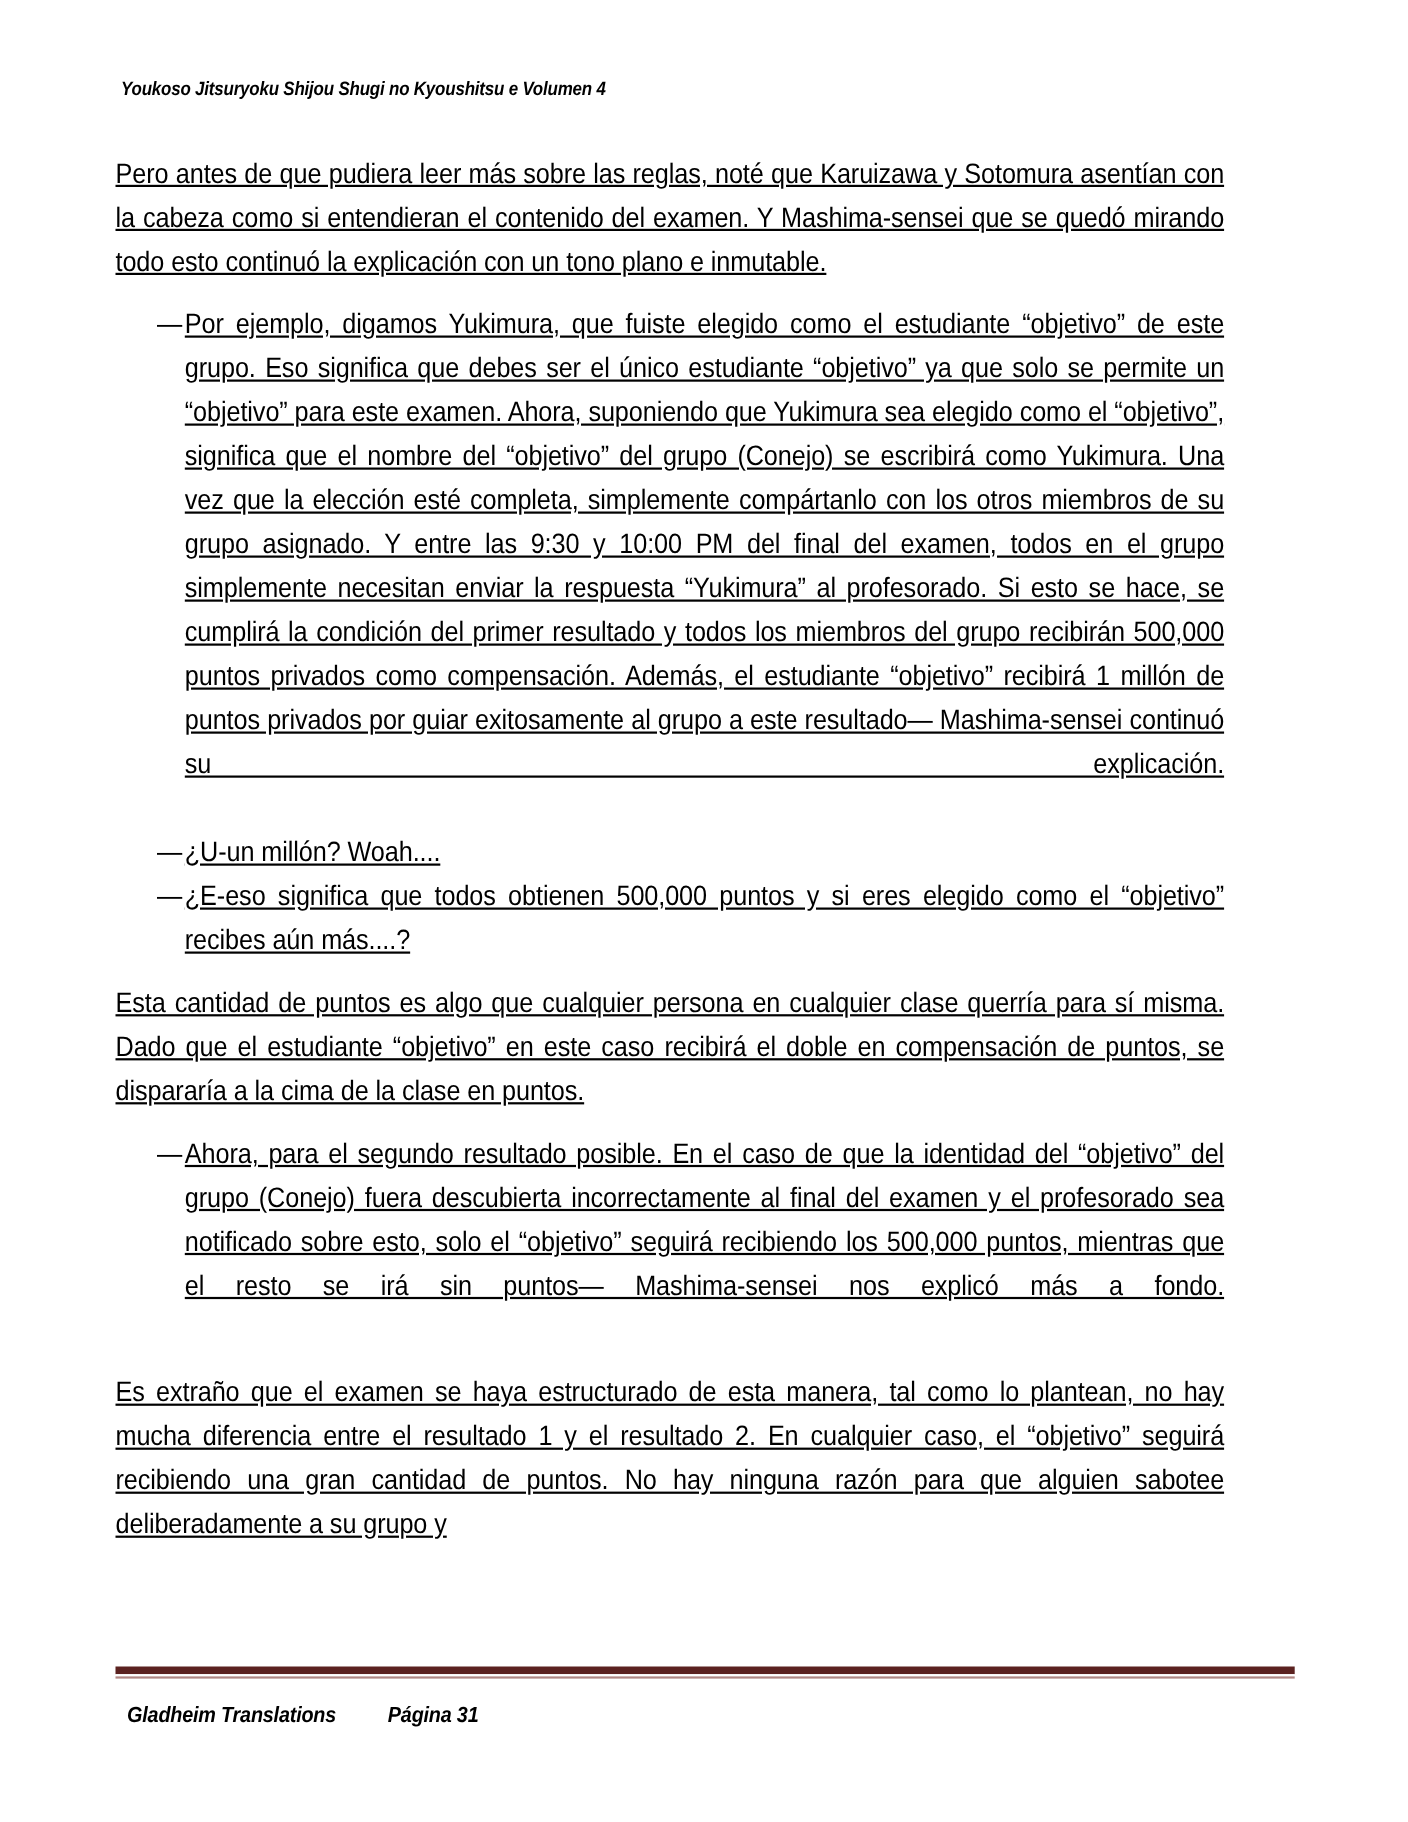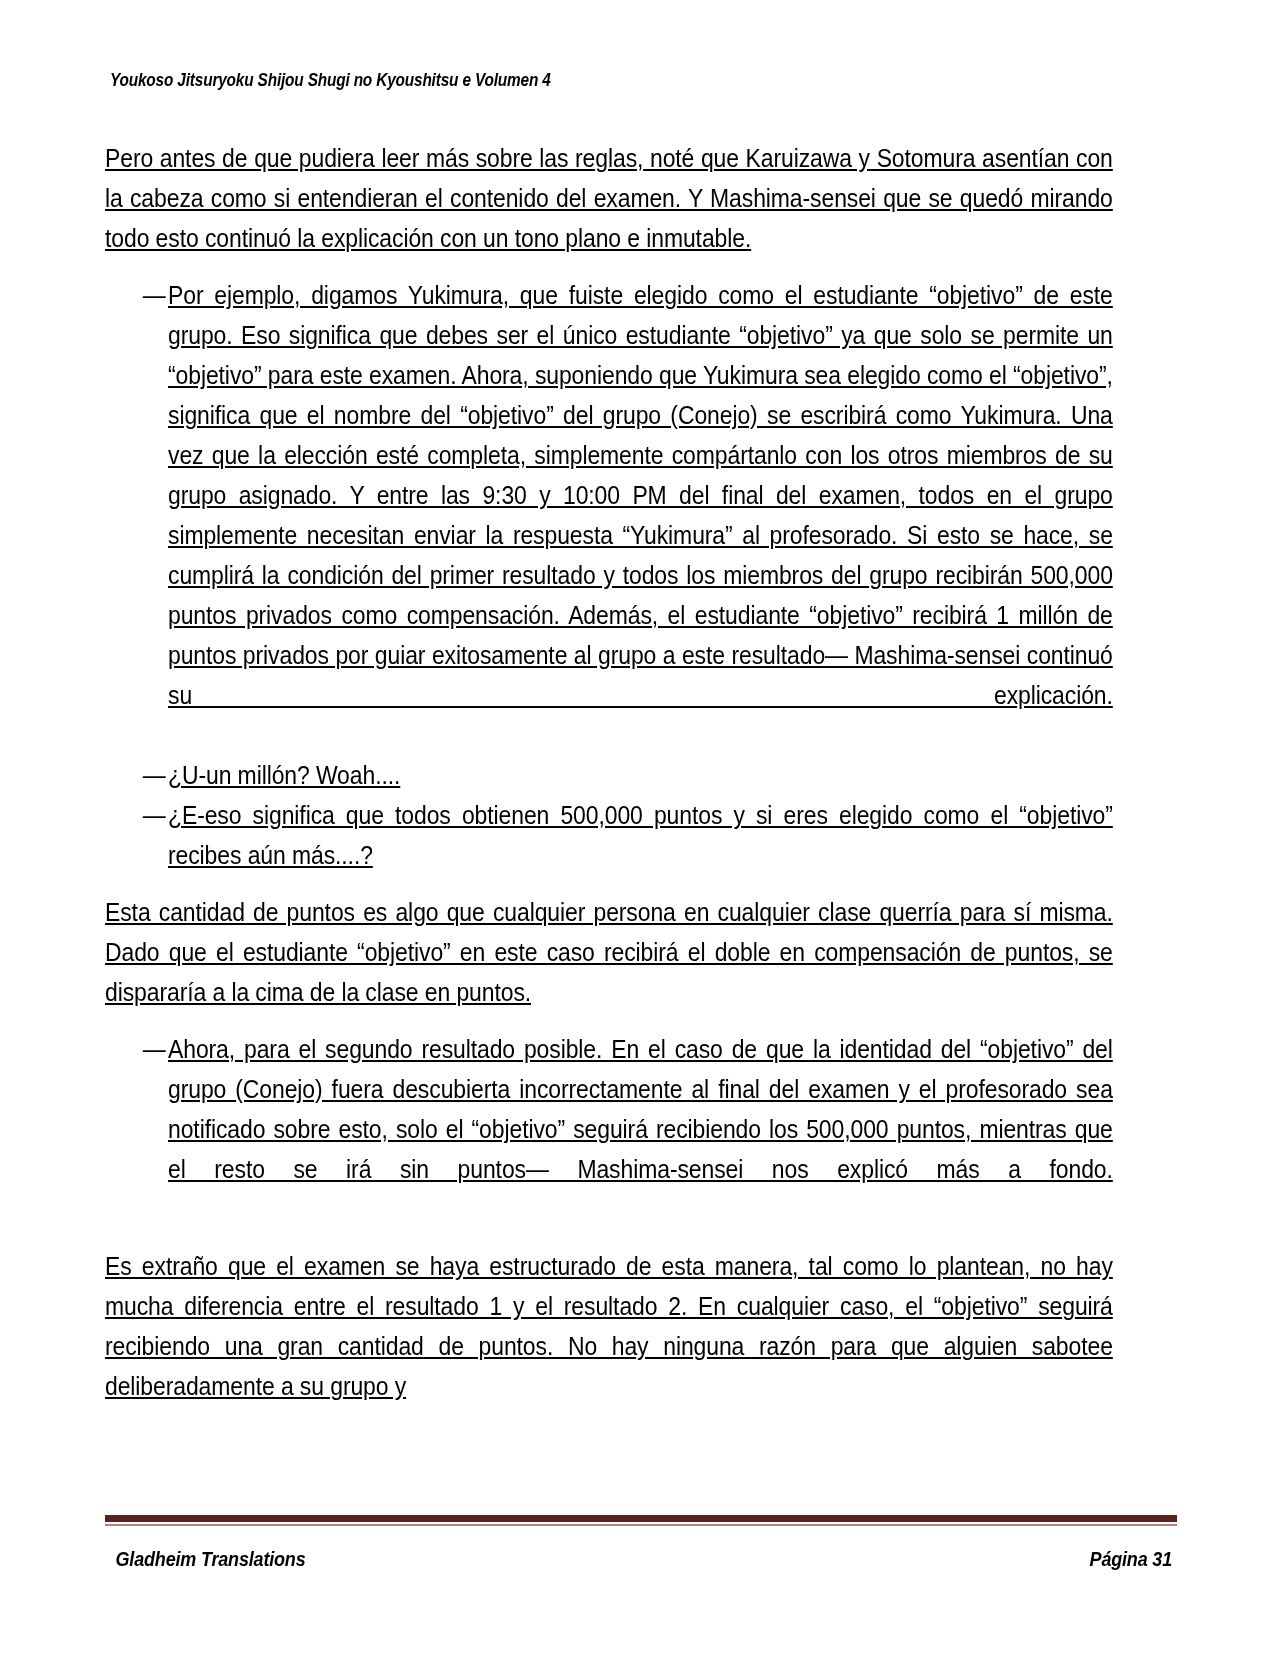--- a/index.html
+++ b/index.html
@@ -112,23 +112,24 @@
     background: #ffffff;
     width: 100%;
   }
   .footer-rule-thin {
     height: 2px;
     background: #B08683;
     width: 100%;
   }
   .footer-row {
     display: flex;
-    justify-content: space-between;
+    justify-content: flex-start;
     align-items: baseline;
     margin-top: 22px;
+    gap: 32px;
   }
   .footer-left, .footer-right {
     font-family: "Liberation Sans", sans-serif;
     font-weight: bold;
     font-style: italic;
     font-size: 20px;
     letter-spacing: -0.2px;
     color: #000;
     white-space: nowrap;
   }

